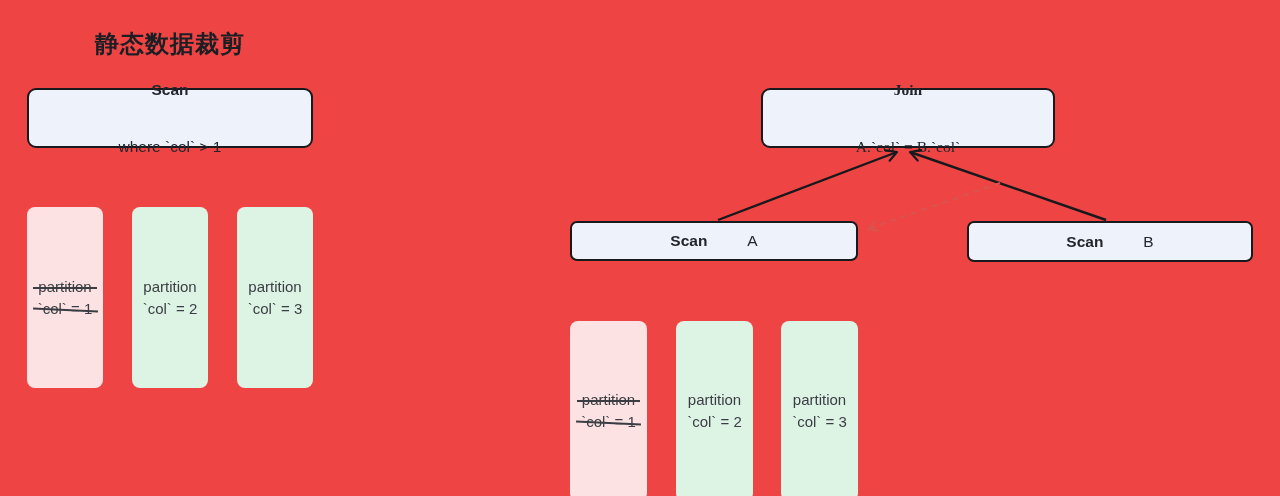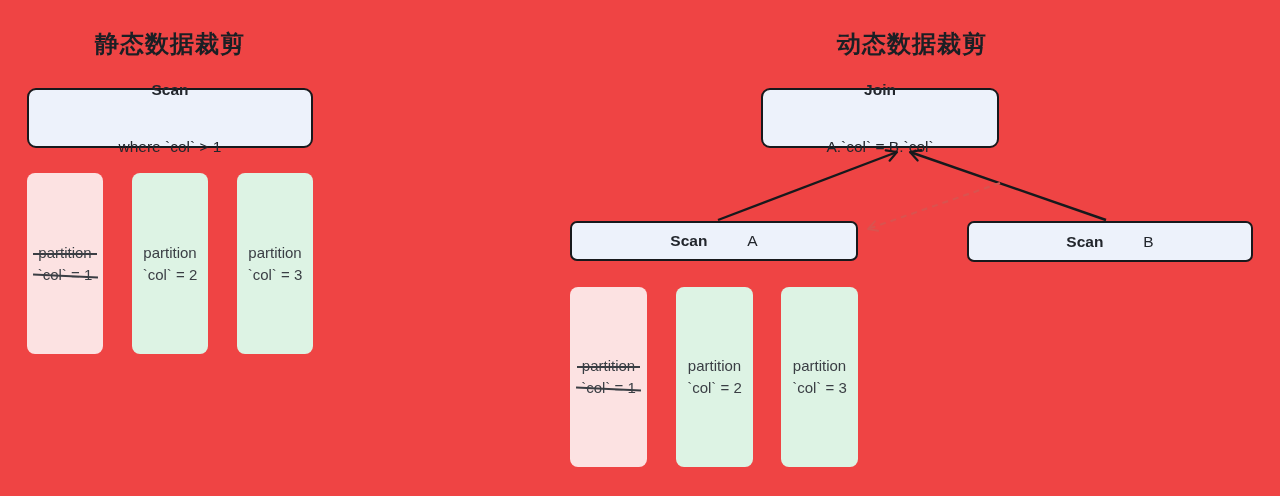--- a/index.html
+++ b/index.html
@@ -39,38 +39,39 @@
     align-items: center;
     justify-content: center;
     color: #22262c;
     font-size: 15.5px;
     line-height: 22px;
     text-align: right;
     gap: 35px;
   }
   .node .node-title { font-weight: 700; }
   .node-scan { left: 27px;  top: 88px;  width: 286px; height: 60px; }
-  .node-join { left: 761px; top: 88px;  width: 238px; height: 60px; }
+  .node-join { left: 761px; top: 88px;  width: 294px; height: 60px; font-family: Liberation Serif, serif; }
   .node-scan-a { left: 570px; top: 221px; width: 288px; height: 40px; border-radius: 7px; flex-direction: row; }
   .node-scan-b { left: 967px; top: 221px; width: 286px; height: 41px; border-radius: 7px; flex-direction: row; }
   .lbl-bold { font-weight: 700; }
   .lbl-rest { font-weight: 400; margin-left: 5px; }
 
   .partition {
     position: absolute;
     box-sizing: border-box;
     border-radius: 8px;
     display: flex;
     flex-direction: column;
     align-items: center;
     justify-content: center;
     font-size: 15px;
     line-height: 22px;
     color: #3a3e44;
     text-align: center;
+    margin-top: 34px;
   }
   .partition.kept   { background: #ddf3e4; }
   .partition.pruned { background: #fce2e2; }
   .p-left  { top: 173px; width: 76px; height: 181px; }
   .p-right { top: 287px; width: 77px; height: 180px; }
   .pl-0 { left: 27px;  } .pl-1 { left: 132px; } .pl-2 { left: 237px; }
   .pr-0 { left: 570px; } .pr-1 { left: 676px; } .pr-2 { left: 781px; }
 
   .pline { position: relative; white-space: nowrap; }
   .pruned .pline::after {
@@ -91,21 +92,20 @@
     height: 496px;
     pointer-events: none;
   }
 </style>
 </head>
 <body>
 
 <div class="canvas">
 
   <div class="panel-title title-left">静态数据裁剪</div>
-  <div class="panel-title title-right">动态数据裁剪</div>
 
   <div class="node node-scan">
     <div class="node-title">Scan</div>
     <div class="node-subtitle">where `col` &gt; 1</div>
   </div>
 
   <div class="partition pruned p-left pl-0">
     <div class="pline pline-1">partition</div>
     <div class="pline pline-2">`col` = 1</div>
   </div>

